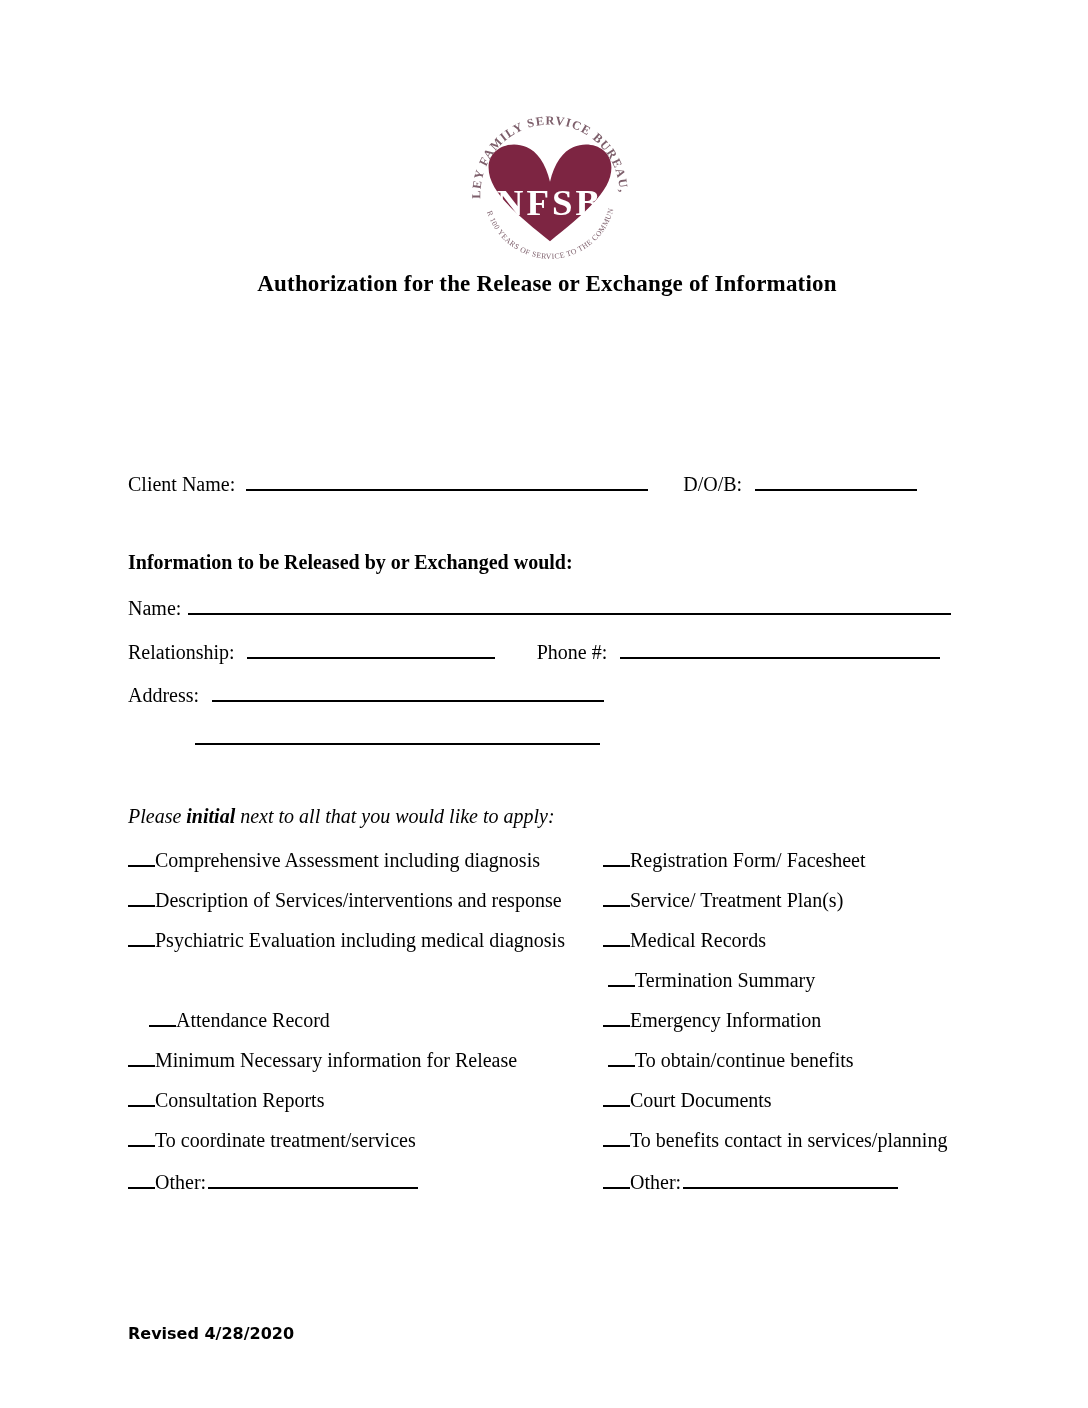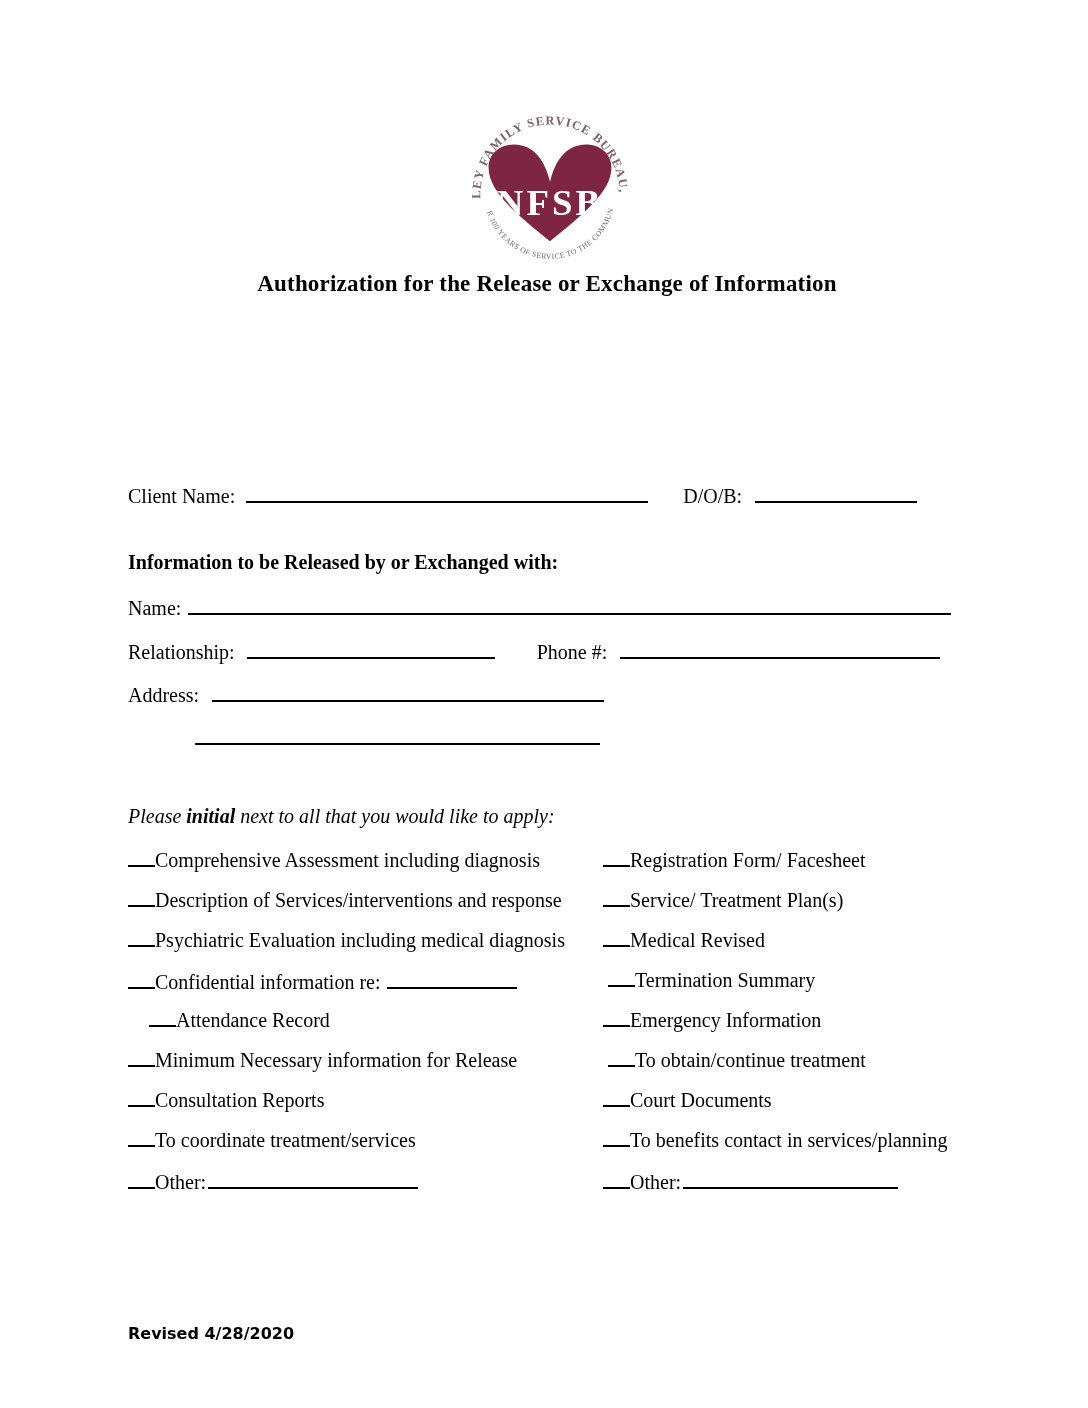--- a/index.html
+++ b/index.html
@@ -55,28 +55,28 @@
     </text>
     <text font-size="7.5" letter-spacing="0.4" fill="#7d5f6b" font-family="Liberation Serif, serif">
       <textPath href="#arcBot" startOffset="50%" text-anchor="middle">OVER 100 YEARS OF SERVICE TO THE COMMUNITY</textPath>
     </text>
     <text x="84" y="96" text-anchor="middle" font-size="36" font-weight="bold" letter-spacing="3" fill="#ffffff" font-family="Liberation Serif, serif">NFSB</text>
   </svg>
 
   <div class="title">Authorization for the Release or Exchange of Information</div>
 
 
-  <div class="row" style="top:482px;left:128px;">
+  <div class="row" style="top:470px;left:128px;">
     <span>Client Name:</span>
     <span class="blank" style="width:402px;margin-left:6px;"></span>
     <span style="margin-left:30px;">D/O/B:</span>
     <span class="blank" style="width:162px;margin-left:8px;"></span>
   </div>
 
-  <div class="row section-heading" style="top:551px;left:128px;">Information to be Released by or Exchanged with:</div>
+  <div class="row section-heading" style="top:551px;left:128px;">Information to be Released by or Exchanged would:</div>
 
   <div class="row" style="top:594px;left:128px;">
     <span>Name:</span>
     <span class="blank" style="width:763px;margin-left:2px;"></span>
   </div>
 
   <div class="row" style="top:638px;left:128px;">
     <span>Relationship:</span>
     <span class="blank" style="width:248px;margin-left:7px;"></span>
     <span style="margin-left:37px;">Phone #:</span>
@@ -98,23 +98,20 @@
 
   <div class="chk" style="top:848px;left:128px;">
     <span class="init-blank"></span><span>Comprehensive Assessment including diagnosis</span>
   </div>
   <div class="chk" style="top:928px;left:128px;">
     <span class="init-blank"></span><span>Psychiatric Evaluation including medical diagnosis</span>
   </div>
   <div class="chk" style="top:888px;left:128px;">
     <span class="init-blank"></span><span>Description of Services/interventions and response</span>
   </div>
-  <div class="chk" style="top:968px;left:128px;">
-    <span class="init-blank"></span><span>Confidential information re:</span><span class="blank w130"></span>
-  </div>
   <div class="chk" style="top:1008px;left:144px;">
     <span class="init-blank indent5"></span><span>Attendance Record</span>
   </div>
   <div class="chk" style="top:1048px;left:128px;">
     <span class="init-blank"></span><span>Minimum Necessary information for Release</span>
   </div>
   <div class="chk" style="top:1088px;left:128px;">
     <span class="init-blank"></span><span>Consultation Reports</span>
   </div>
   <div class="chk" style="top:1128px;left:128px;">
@@ -124,30 +121,30 @@
     <span class="init-blank"></span><span>Other:</span><span class="blank w210"></span>
   </div>
 
   <div class="chk" style="top:848px;left:603px;">
     <span class="init-blank"></span><span>Registration Form/ Facesheet</span>
   </div>
   <div class="chk" style="top:888px;left:603px;">
     <span class="init-blank"></span><span>Service/ Treatment Plan(s)</span>
   </div>
   <div class="chk" style="top:928px;left:603px;">
-    <span class="init-blank"></span><span>Medical Revised</span>
+    <span class="init-blank"></span><span>Medical Records</span>
   </div>
   <div class="chk" style="top:968px;left:603px;">
     <span class="init-blank indent5"></span><span>Termination Summary</span>
   </div>
   <div class="chk" style="top:1008px;left:603px;">
     <span class="init-blank"></span><span>Emergency Information</span>
   </div>
   <div class="chk" style="top:1048px;left:603px;">
-    <span class="init-blank indent5"></span><span>To obtain/continue treatment</span>
+    <span class="init-blank indent5"></span><span>To obtain/continue benefits</span>
   </div>
   <div class="chk" style="top:1088px;left:603px;">
     <span class="init-blank"></span><span>Court Documents</span>
   </div>
   <div class="chk" style="top:1128px;left:603px;">
     <span class="init-blank"></span><span>To benefits contact in services/planning</span>
   </div>
   <div class="chk" style="top:1168px;left:603px;">
     <span class="init-blank"></span><span>Other:</span><span class="blank w215"></span>
   </div>

